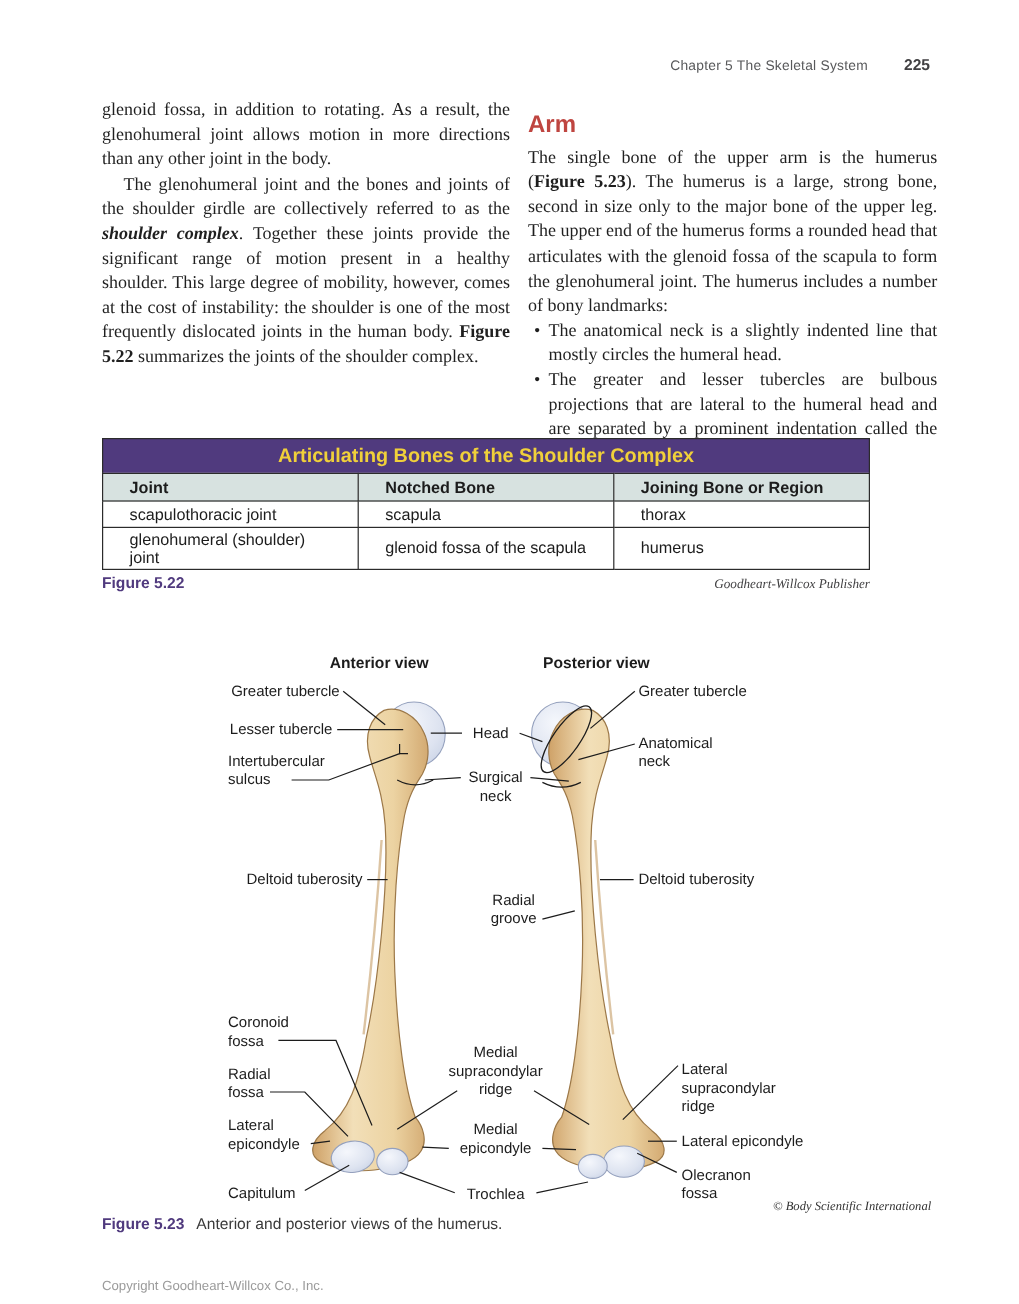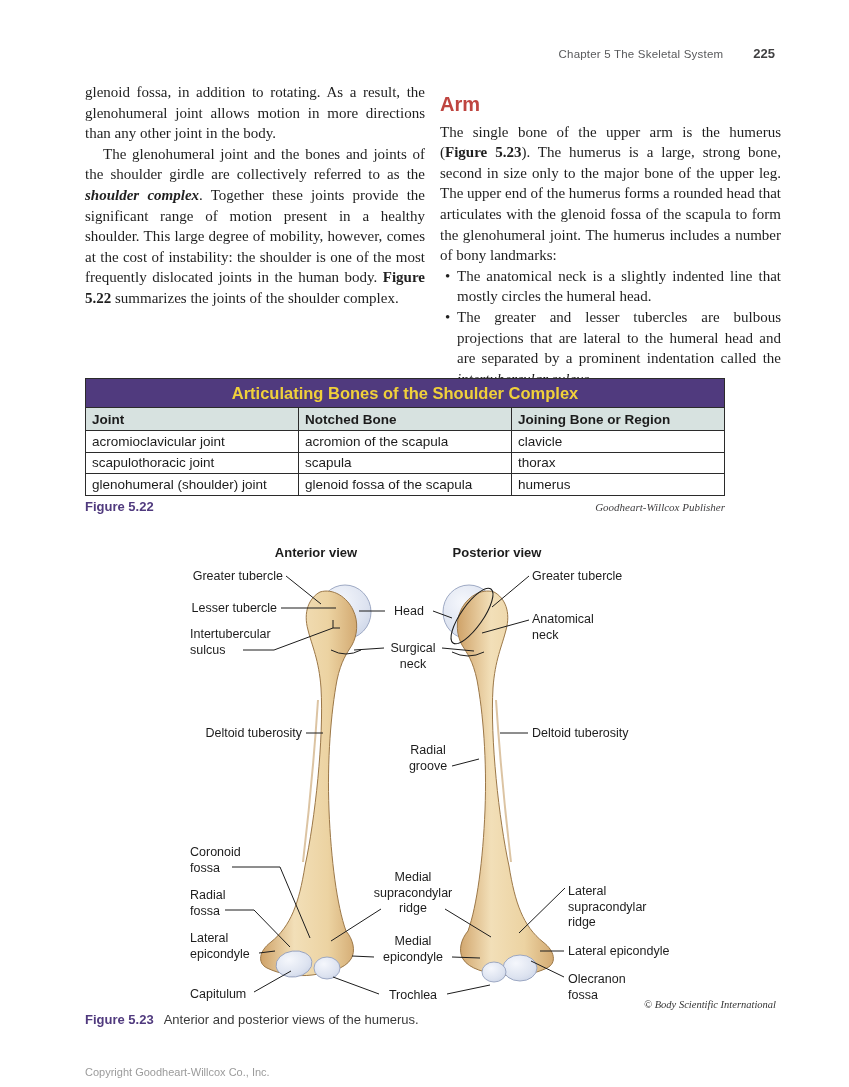--- a/index.html
+++ b/index.html
@@ -19,25 +19,25 @@
   .col p{margin:0;}
   .col p.indent{text-indent:18px;}
   .seg-b{font-weight:bold;}
   .seg-i{font-style:italic;}
   .arm-heading{font-family:"Liberation Sans",sans-serif;font-weight:bold;font-size:20px;
                color:#bf4540;margin:0 0 7px 0;text-align:left;}
   .bullet-item{position:relative;padding-left:17px;margin:0;}
   .bullet-item::before{content:"\2022";position:absolute;left:5px;}
 
   
-  .tbl-wrap{position:absolute;left:85px;top:378px;width:640px;font-family:"Liberation Sans",sans-serif;}
+  .tbl-wrap{position:absolute;left:85px;top:365px;width:640px;font-family:"Liberation Sans",sans-serif;}
   .tbl-title{background:#503a7e;color:#f0d03a;font-weight:bold;font-size:16.5px;height:28px;
              display:flex;align-items:center;justify-content:center;border:1px solid #2b2b2b;border-bottom:none;}
   table.joints{width:100%;border-collapse:collapse;table-layout:fixed;}
-  table.joints th,table.joints td{border:1px solid #2b2b2b;font-size:13.5px;padding:2px 6px;text-align:left;color:#1c1c1c;}
+  table.joints th,table.joints td{border:1px solid #2b2b2b;font-size:13.5px;padding:2px 22px;text-align:left;color:#1c1c1c;}
   table.joints th{background:#d7e2e0;font-weight:bold;height:18px;}
   table.joints td{height:16.5px;background:#ffffff;font-weight:normal;}
   .tbl-caption-row{display:flex;justify-content:space-between;align-items:baseline;margin-top:3px;}
   .fig-522{color:#503a7e;font-weight:bold;font-size:13px;}
   .gw-credit{font-family:"Liberation Serif",serif;font-style:italic;font-size:11px;color:#414042;}
 
   
   .fig-svg{position:absolute;left:0;top:0;}
   .fig-label{font-family:"Liberation Sans",sans-serif;font-size:12.5px;fill:#1c1c1c;}
   .fig-label.bold{font-weight:bold;font-size:13px;}
@@ -79,25 +79,20 @@
     <div class="tbl-title">Articulating Bones of the Shoulder Complex</div>
     <table class="joints">
       <thead>
           <tr id="tbl-head-row">
             <th>Joint</th>
             <th>Notched Bone</th>
             <th>Joining Bone or Region</th>
           </tr>
         </thead>
       <tbody id="tbl-body">
-          <tr>
-            <td>acromioclavicular joint</td>
-            <td>acromion of the scapula</td>
-            <td>clavicle</td>
-          </tr>
           <tr>
             <td>scapulothoracic joint</td>
             <td>scapula</td>
             <td>thorax</td>
           </tr>
           <tr>
             <td>glenohumeral (shoulder) joint</td>
             <td>glenoid fossa of the scapula</td>
             <td>humerus</td>
           </tr>

